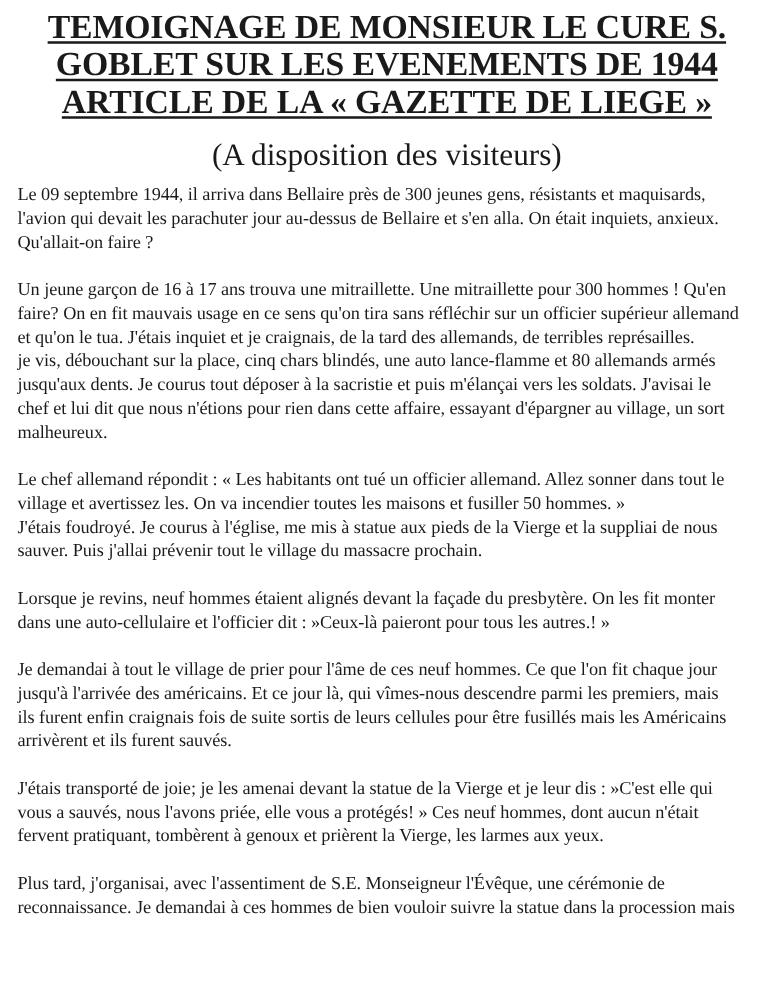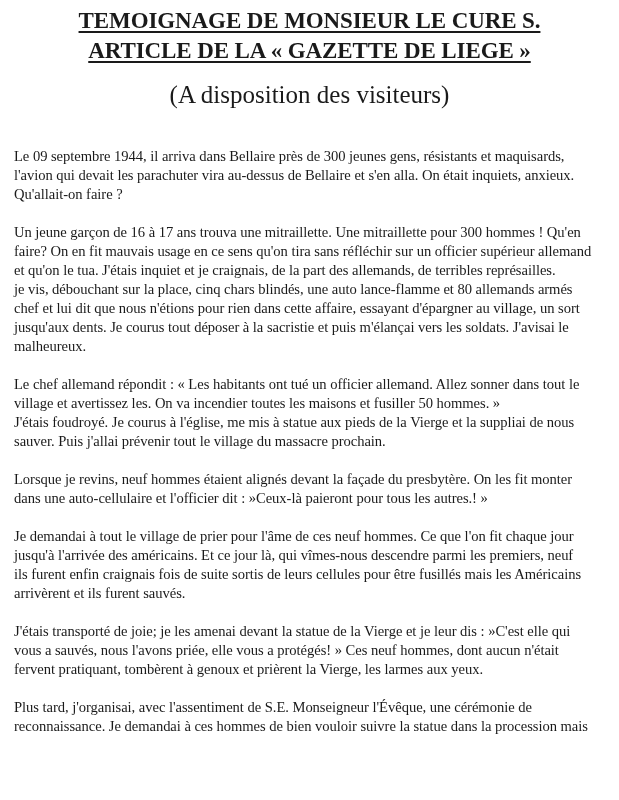--- a/index.html
+++ b/index.html
@@ -24,21 +24,21 @@
     .title-block {
       position: absolute;
       left: 0;
       top: 6px;
       width: 619px;
       text-align: center;
     }
     .title-line {
       display: block;
       font-weight: bold;
-      font-size: 23px;
+      font-size: 27px;
       line-height: 30px;
       letter-spacing: -0.1px;
     }
     .title-line span {
       text-decoration: underline;
       text-decoration-thickness: 2px;
       text-underline-offset: 3px;
     }
     .subtitle {
       display: block;
@@ -63,57 +63,58 @@
       display: block;
     }
   </style>
 </head>
 <body>
 
 <div class="page">
 
   <div class="title-block">
     <div class="title-line"><span>TEMOIGNAGE DE MONSIEUR LE CURE S.</span></div>
+    <div class="title-line"><span>GOBLET SUR LES EVENEMENTS DE 1944</span></div>
     <div class="title-line"><span>ARTICLE DE LA « GAZETTE DE LIEGE »</span></div>
     <div class="subtitle">(A disposition des visiteurs)</div>
   </div>
 
   <div class="body">
 
     <p class="para">
       <span class="ln">Le 09 septembre 1944, il arriva dans Bellaire près de 300 jeunes gens, résistants et maquisards,</span>
-      <span class="ln">l'avion qui devait les parachuter vira au-dessus de Bellaire et s'en alla. On était inquiets, anxieux.</span>
+      <span class="ln">l'avion qui devait les parachuter jour au-dessus de Bellaire et s'en alla. On était inquiets, anxieux.</span>
       <span class="ln">Qu'allait-on faire ?</span>
     </p>
 
     <p class="para">
       <span class="ln">Un jeune garçon de 16 à 17 ans trouva une mitraillette. Une mitraillette pour 300 hommes ! Qu'en</span>
       <span class="ln">faire? On en fit mauvais usage en ce sens qu'on tira sans réfléchir sur un officier supérieur allemand</span>
-      <span class="ln">et qu'on le tua. J'étais inquiet et je craignais, de la part des allemands, de terribles représailles.</span>
+      <span class="ln">et qu'on le tua. J'étais inquiet et je craignais, de la tard des allemands, de terribles représailles.</span>
       <span class="ln">je vis, débouchant sur la place, cinq chars blindés, une auto lance-flamme et 80 allemands armés</span>
+      <span class="ln">jusqu'aux dents. Je courus tout déposer à la sacristie et puis m'élançai vers les soldats. J'avisai le</span>
       <span class="ln">chef et lui dit que nous n'étions pour rien dans cette affaire, essayant d'épargner au village, un sort</span>
-      <span class="ln">jusqu'aux dents. Je courus tout déposer à la sacristie et puis m'élançai vers les soldats. J'avisai le</span>
       <span class="ln">malheureux.</span>
     </p>
 
     <p class="para">
       <span class="ln">Le chef allemand répondit : «  Les habitants ont tué un officier allemand. Allez sonner dans tout le</span>
       <span class="ln">village et avertissez les. On va incendier toutes les maisons et fusiller 50 hommes. »</span>
       <span class="ln">J'étais foudroyé. Je courus à l'église, me mis à statue aux pieds de la Vierge et la suppliai de nous</span>
       <span class="ln">sauver. Puis j'allai prévenir tout le village du massacre prochain.</span>
     </p>
 
     <p class="para">
       <span class="ln">Lorsque je revins, neuf hommes étaient alignés devant la façade du presbytère. On les fit monter</span>
       <span class="ln">dans une auto-cellulaire et l'officier dit : »Ceux-là paieront pour tous les autres.! »</span>
     </p>
 
     <p class="para">
       <span class="ln">Je demandai à tout le village de prier pour l'âme de ces neuf hommes. Ce que l'on fit chaque jour</span>
-      <span class="ln">jusqu'à l'arrivée des américains. Et ce jour là, qui vîmes-nous descendre parmi les premiers, neuf</span>
+      <span class="ln">jusqu'à l'arrivée des américains. Et ce jour là, qui vîmes-nous descendre parmi les premiers, mais</span>
       <span class="ln">ils furent enfin craignais fois de suite sortis de leurs cellules pour être fusillés mais les Américains</span>
       <span class="ln">arrivèrent et ils furent sauvés.</span>
     </p>
 
     <p class="para">
       <span class="ln">J'étais transporté de joie; je les amenai devant la statue de la Vierge et je leur dis : »C'est elle qui</span>
       <span class="ln">vous a sauvés, nous l'avons priée, elle vous a protégés! » Ces neuf hommes, dont aucun n'était</span>
       <span class="ln">fervent pratiquant, tombèrent à genoux et prièrent la Vierge, les larmes aux yeux.</span>
     </p>
 

